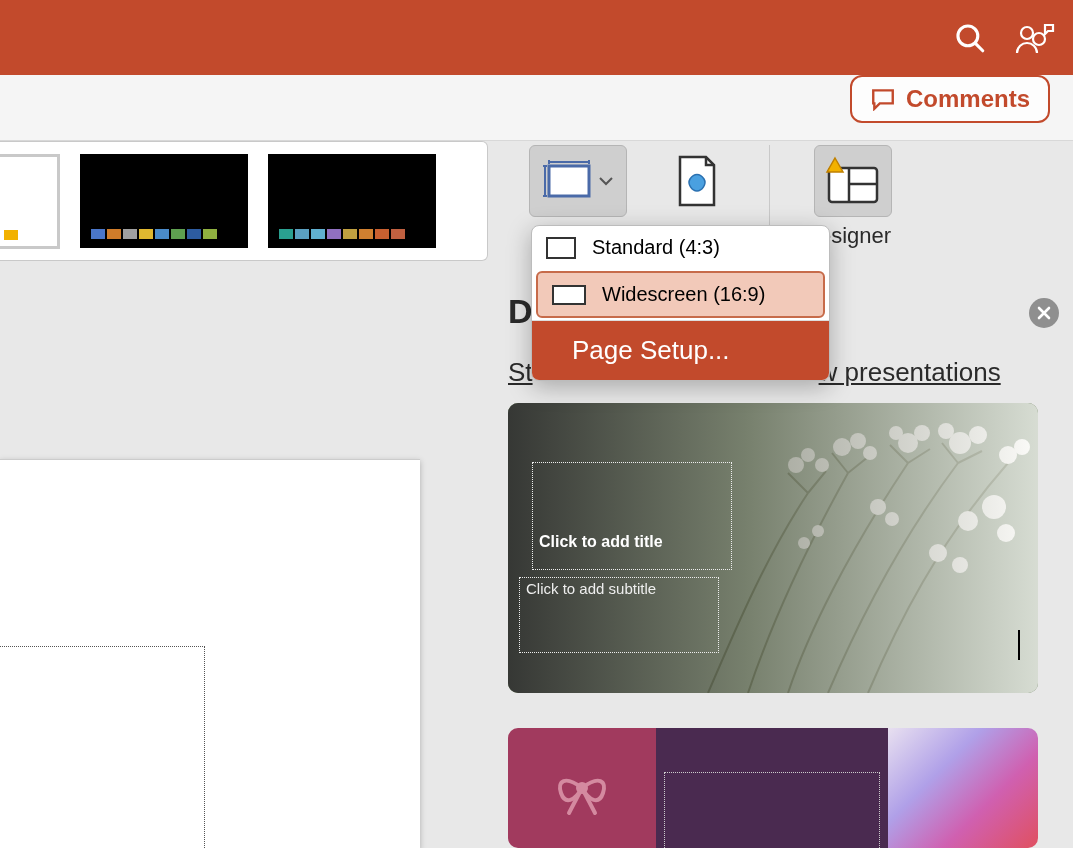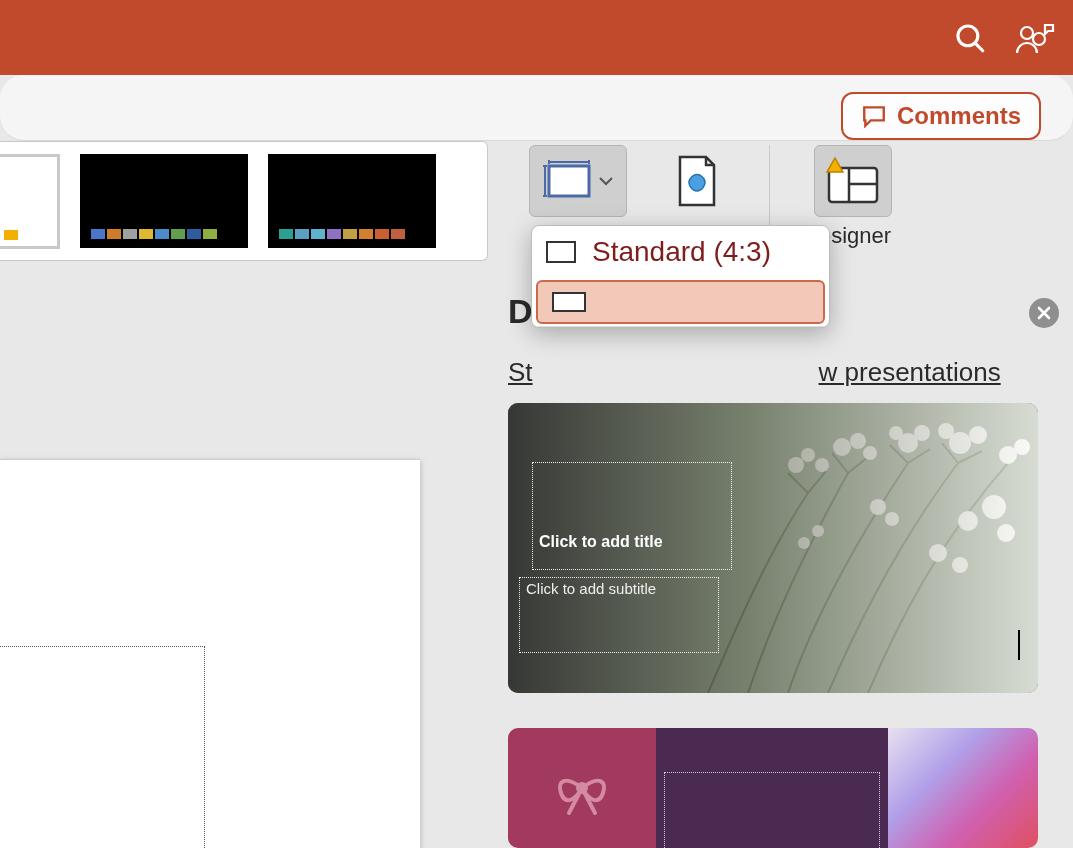--- a/index.html
+++ b/index.html
@@ -19,25 +19,24 @@
     align-items: center;
     padding-right: 18px;
     gap: 28px;
   }
   .titlebar svg { display:block; }
   .toolbar {
     background: #f5f5f5;
     height: 66px;
     display: flex;
     justify-content: flex-end;
-    align-items: flex-end;
-    padding-right: 32px;
+    align-items: flex-start;
+    padding-right: 23px;
     gap: 14px;
     border-bottom: 1px solid #d8d8d8;
-    border-radius: 24px;
   }
   .pill-btn {
     border: 2px solid #c24a2c;
     color: #c24a2c;
     border-radius: 12px;
     padding: 8px 18px;
     font-size: 24px;
     font-weight: 600;
     display: inline-flex;
     align-items: center;
@@ -120,22 +119,22 @@
     background: #fff;
     border: 1px solid #bcbcbc;
     border-radius: 8px;
     box-shadow: 0 6px 24px rgba(0,0,0,.28);
     overflow: hidden;
     z-index: 50;
   }
   .dropdown-item {
     display:flex; align-items:center; gap:16px;
     padding: 10px 14px;
-    font-size: 28px;
-    color: #7f1d1d;
+    font-size: 20px;
+    color: #000000;
   }
   .di-selected {
     background: #f2c9b9;
     border: 2px solid #c76b4a;
     border-radius: 6px;
     margin: 2px 4px;
   }
   .di-sep { height:1px; background:#ddd; }
   .di-hover { background:#c24a2c; color:#fff; font-size:26px; padding:14px 26px 14px 40px; }
   .ratio-glyph { width:30px; height:22px; border:2.5px solid #333; background:#fff; flex-shrink:0; }
@@ -304,22 +303,26 @@
   </div>
 </div>
 
 <div class="dropdown">
   <div class="dropdown-item">
     <span class="ratio-glyph"></span>
     <span>Standard (4:3)</span>
   </div>
   <div class="dropdown-item di-selected">
     <span class="ratio-glyph wide"></span>
+    <span>Widescreen (16:9)</span>
   </div>
   <div class="di-sep"></div>
+  <div class="di-hover">
+    <span>Page Setup...</span>
+  </div>
 </div>
 
 <div class="editor-area">
   <div class="slide-canvas">
     <div class="placeholder-box"></div>
   </div>
 </div>
 
 <div class="designer-panel">
   <div class="dp-header">D</div>

